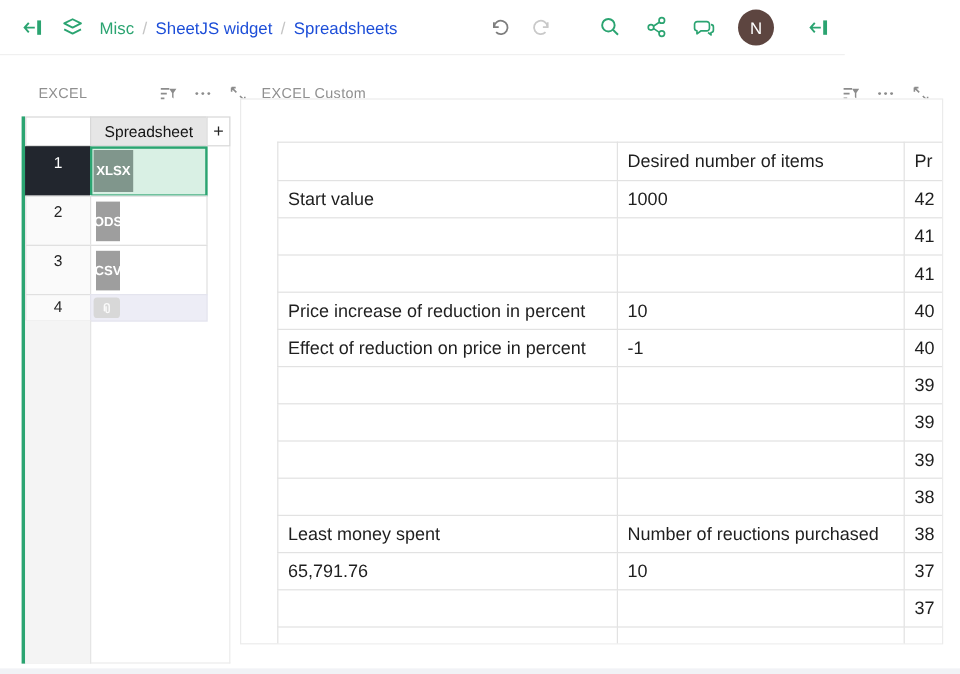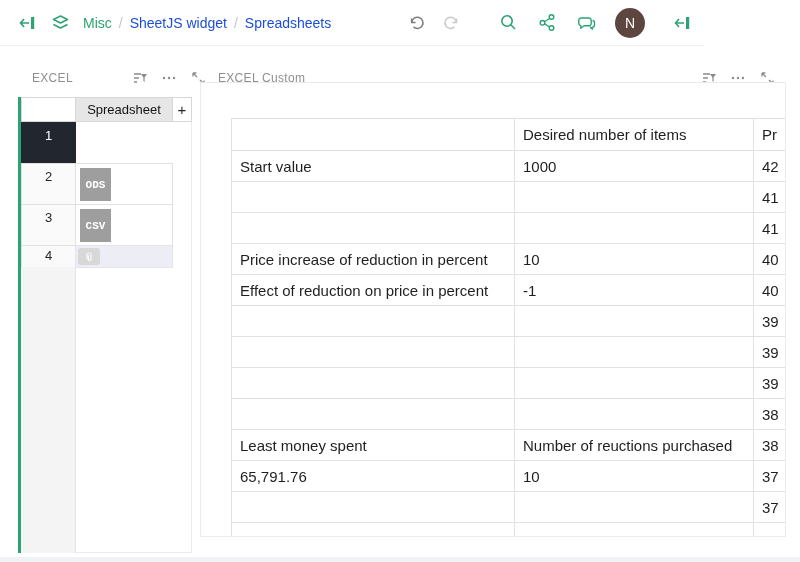--- a/index.html
+++ b/index.html
@@ -40,21 +40,21 @@
            font-size:13px; color:#141414; cursor:pointer; }
   .s-plus { display:flex; align-items:center; justify-content:center; font-size:15px;
             color:#262626; cursor:pointer; }
   .s-rownum { display:flex; justify-content:center; padding-top:5px; cursor:pointer; }
   .s-rownum-dark { background:#22262e; color:#fff; border-color:#22262e; }
   .s-datacell { cursor:cell; }
   .s-selected { background:#d9f0e4; border:2px solid #2ba471; }
   .badge { display:inline-flex; align-items:center; justify-content:center;
            color:#fff; font-weight:bold; font-size:11px; cursor:pointer; }
   .badge-xlsx { width:33px; height:35px; background:#80968c; margin:1px; }
-  .badge-gray { width:31px; height:33px; background:#9e9e9e; margin:4px;font-family:Liberation Mono, monospace; }
+  .badge-gray { width:20px; height:33px; background:#9e9e9e; margin:4px; }
   .row4-cell { background:#ededf6; border-color:#e4e4ee; }
   .attach-chip { width:22px; height:17px; background:#d8d8d8; border-radius:3px;
                  margin:2px 0 0 2px; display:flex; align-items:center; justify-content:center; }
   .s-filler-num { position:absolute; background:#f4f4f4; border-right:1px solid #e5e5e5; }
 
   
   #custom-box { position:absolute; left:200px; top:82px; width:586px; height:455px;
                 border:1px solid #ebebeb; background:#fff; overflow:hidden; }
   #custom-table { position:absolute; left:30px; top:35px; border-collapse:collapse;
                   table-layout:fixed; width:840px; font-size:15px; color:#1f1f1f; }
@@ -162,20 +162,23 @@
 </div>
 
 <div id="sheet">
   <div id="sheet-green-bar"></div>
 
   <div class="s-cell s-headcell" style="left:3px; top:0; width:55px; height:25px;"></div>
   <div class="s-cell s-headcell s-tab" style="left:57px; top:0; width:98px; height:25px;">Spreadsheet</div>
   <div class="s-cell s-headcell s-plus" style="left:154px; top:0; width:20px; height:25px;">+</div>
 
   <div class="s-cell s-rownum s-rownum-dark" style="left:3px; top:25px; width:55px; height:42px;">1</div>
+  <div class="s-cell s-datacell s-selected" style="left:57px; top:25px; width:98px; height:42px;">
+    <span class="badge badge-xlsx">XLSX</span>
+  </div>
 
   <div class="s-cell s-rownum" style="left:3px; top:66px; width:55px; height:42px; background:#fafafa;">2</div>
   <div class="s-cell s-datacell" style="left:57px; top:66px; width:98px; height:42px;">
     <span class="badge badge-gray">ODS</span>
   </div>
 
   <div class="s-cell s-rownum" style="left:3px; top:107px; width:55px; height:42px; background:#fafafa;">3</div>
   <div class="s-cell s-datacell" style="left:57px; top:107px; width:98px; height:42px;">
     <span class="badge badge-gray">CSV</span>
   </div>

